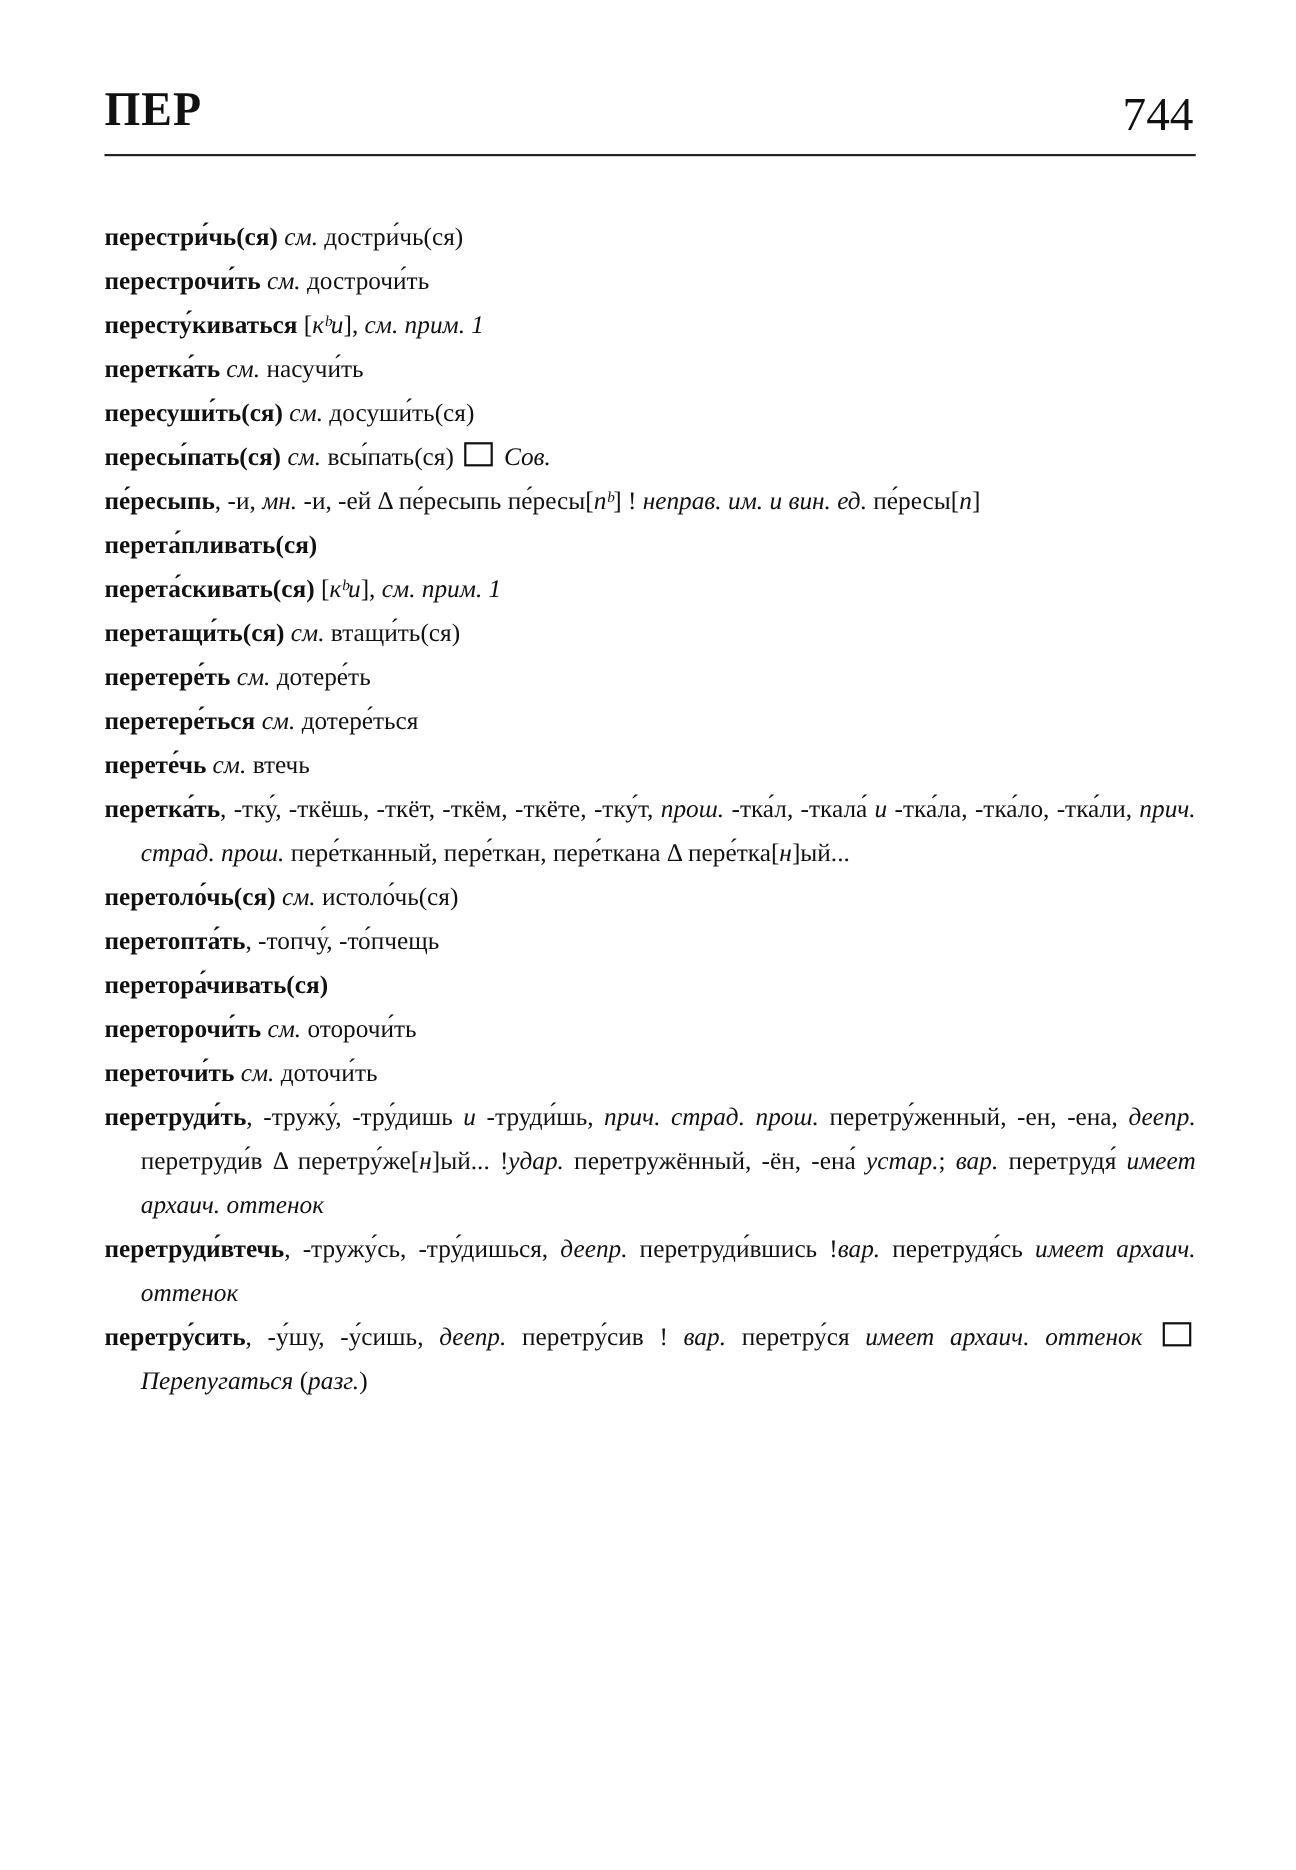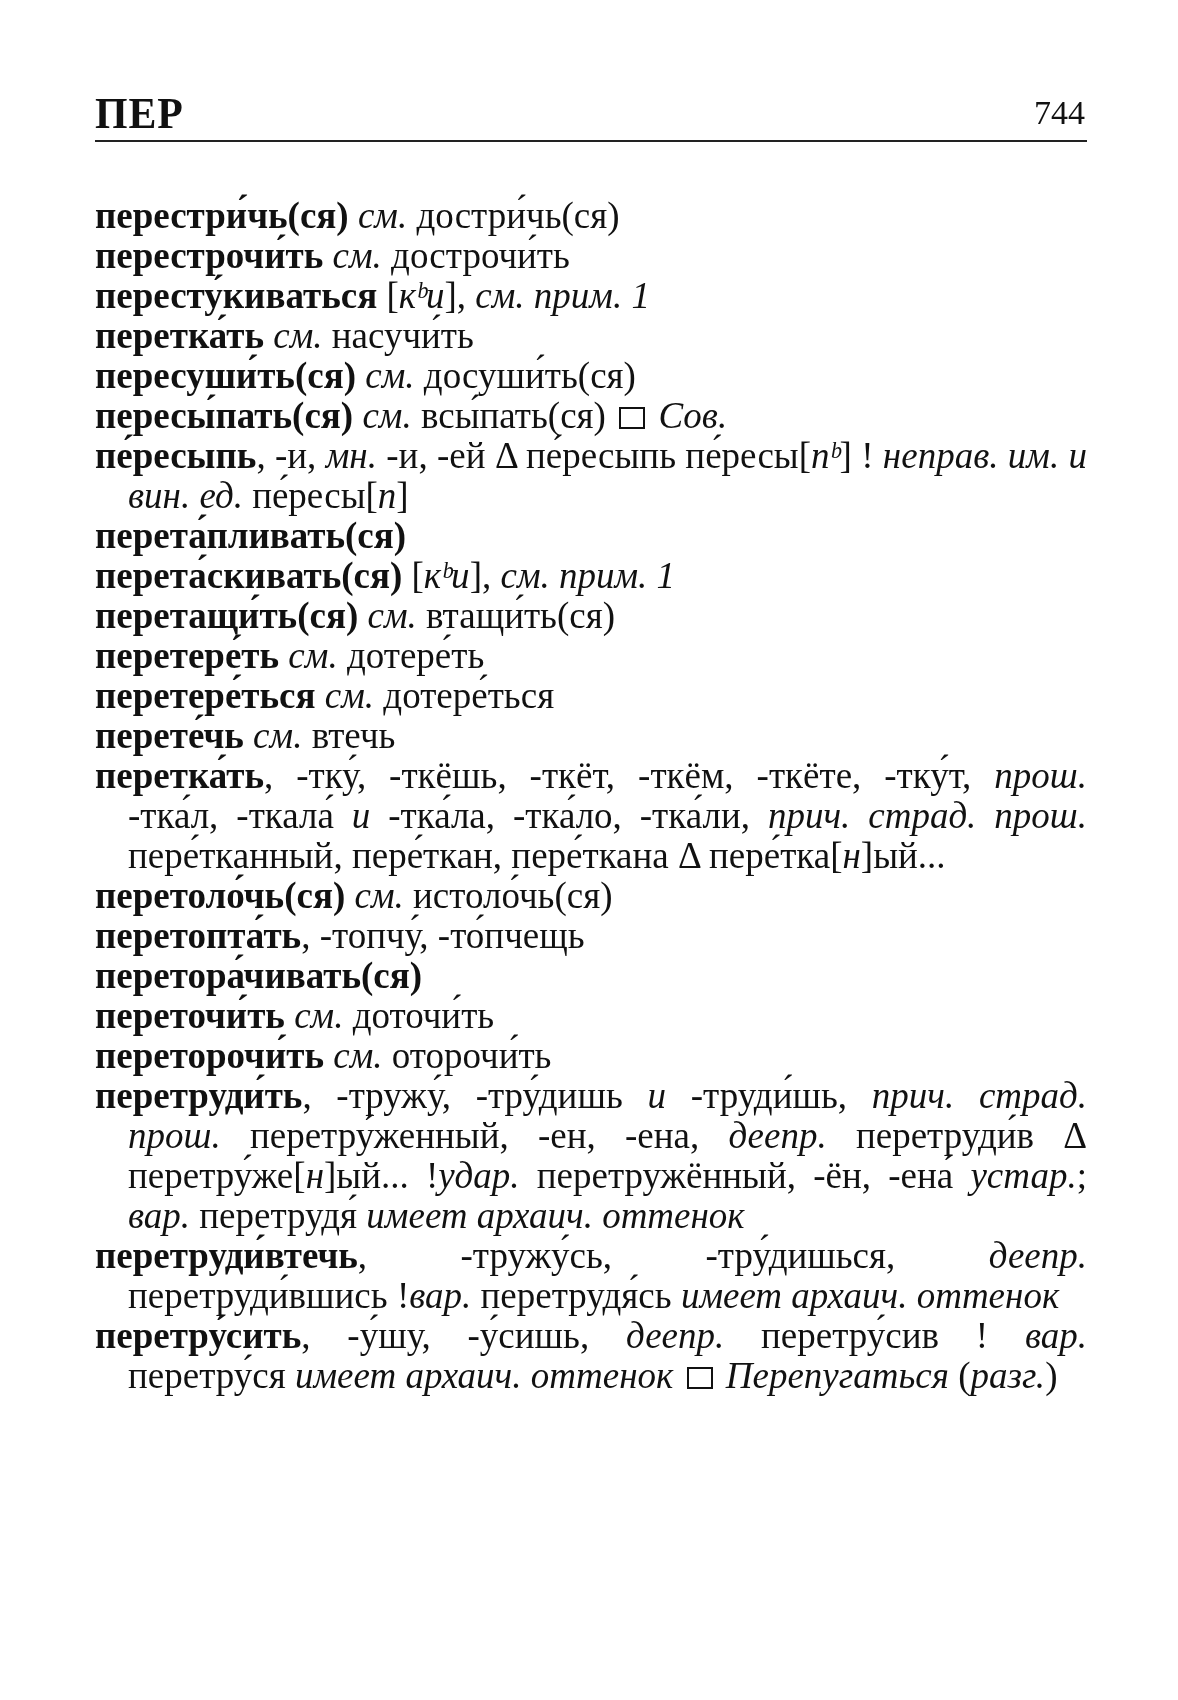--- a/index.html
+++ b/index.html
@@ -2,38 +2,38 @@
 <html><head>
   <meta charset="utf-8">
   <style>
     html, body { margin: 0; padding: 0; background: #ffffff; }
     body {
       width: 1178px; height: 1700px; position: relative; overflow: hidden;
       font-family: "Liberation Serif", "DejaVu Serif", serif;
       color: #111111;
     }
     .page-header {
-      position: absolute; left: 95px; top: 88px; width: 990px; height: 56px; text-decoration: underline;
+      position: absolute; left: 95px; top: 74px; width: 990px; height: 56px; text-decoration: underline;
     }
     .running-head {
       position: absolute; left: 0; top: 0;
       font-size: 44px; font-weight: bold; letter-spacing: 1px;
       transform: scaleX(0.95); transform-origin: left top;
     }
     .page-number {
       position: absolute; right: 0; top: 6px;
-      font-size: 34px;
+      font-size: 43px;
     }
     .rule {
       position: absolute; left: 95px; top: 140px; width: 992px; height: 2px;
       background: #222222;
     }
     .entries {
       position: absolute; left: 95px; top: 196px; width: 992px;
-      font-size: 37px; line-height: 40px;
+      font-size: 23px; line-height: 40px;
     }
     .entry {
       padding-left: 33px; text-indent: -33px;
       text-align: justify;
     }
     .entry .b { font-weight: bold; }
     .entry .i { font-style: italic; }
     .entry .r { font-weight: normal; font-style: normal; }
     .box {
       display: inline-block; width: 22px; height: 18px; border: 2px solid #111;
@@ -60,18 +60,18 @@
     <div class="entry"><span class="b">перета́пливать(ся)</span></div>
     <div class="entry"><span class="b">перета́скивать(ся)</span><span class="r"> [</span><span class="i">кᵇи</span><span class="r">], </span><span class="i">см. прим. 1</span></div>
     <div class="entry"><span class="b">перетащи́ть(ся)</span><span class="r"> </span><span class="i">см.</span><span class="r"> втащи́ть(ся)</span></div>
     <div class="entry"><span class="b">перетере́ть</span><span class="r"> </span><span class="i">см.</span><span class="r"> дотере́ть</span></div>
     <div class="entry"><span class="b">перетере́ться</span><span class="r"> </span><span class="i">см.</span><span class="r"> дотере́ться</span></div>
     <div class="entry"><span class="b">перете́чь</span><span class="r"> </span><span class="i">см.</span><span class="r"> втечь</span></div>
     <div class="entry"><span class="b">перетка́ть</span><span class="r">, -тку́, -ткёшь, -ткёт, -ткём, -ткёте, -тку́т, </span><span class="i">прош.</span><span class="r"> -тка́л, -ткала́ </span><span class="i">и</span><span class="r"> -тка́ла, -тка́ло, -тка́ли, </span><span class="i">прич. страд. прош.</span><span class="r"> пере́тканный, пере́ткан, пере́ткана Δ пере́тка[</span><span class="i">н</span><span class="r">]ый...</span></div>
     <div class="entry"><span class="b">перетоло́чь(ся)</span><span class="r"> </span><span class="i">см.</span><span class="r"> истоло́чь(ся)</span></div>
     <div class="entry"><span class="b">перетопта́ть</span><span class="r">, -топчу́, -то́пчещь</span></div>
     <div class="entry"><span class="b">перетора́чивать(ся)</span></div>
+    <div class="entry"><span class="b">переторочи́ть</span><span class="r"> </span><span class="i">см.</span><span class="r"> оторочи́ть</span></div>
     <div class="entry"><span class="b">переточи́ть</span><span class="r"> </span><span class="i">см.</span><span class="r"> доточи́ть</span></div>
-    <div class="entry"><span class="b">переторочи́ть</span><span class="r"> </span><span class="i">см.</span><span class="r"> оторочи́ть</span></div>
     <div class="entry"><span class="b">перетруди́ть</span><span class="r">, -тружу́, -тру́дишь </span><span class="i">и</span><span class="r"> -труди́шь, </span><span class="i">прич. страд. прош.</span><span class="r"> перетру́женный, -ен, -ена, </span><span class="i">деепр.</span><span class="r"> перетруди́в Δ перетру́же[</span><span class="i">н</span><span class="r">]ый... !</span><span class="i">удар.</span><span class="r"> перетружённый, -ён, -ена́ </span><span class="i">устар.</span><span class="r">; </span><span class="i">вар.</span><span class="r"> перетрудя́ </span><span class="i">имеет архаич. оттенок</span></div>
     <div class="entry"><span class="b">перетруди́втечь</span><span class="r">, -тружу́сь, -тру́дишься, </span><span class="i">деепр.</span><span class="r"> перетруди́вшись !</span><span class="i">вар.</span><span class="r"> перетрудя́сь </span><span class="i">имеет архаич. оттенок</span></div>
     <div class="entry"><span class="b">перетру́сить</span><span class="r">, -у́шу, -у́сишь, </span><span class="i">деепр.</span><span class="r"> перетру́сив ! </span><span class="i">вар.</span><span class="r"> перетру́ся </span><span class="i">имеет архаич. оттенок</span><span class="r"> </span><span class="box"></span><span class="r"> </span><span class="i">Перепугаться</span><span class="r"> (</span><span class="i">разг.</span><span class="r">)</span></div>
   </div>
 
 </body></html>

